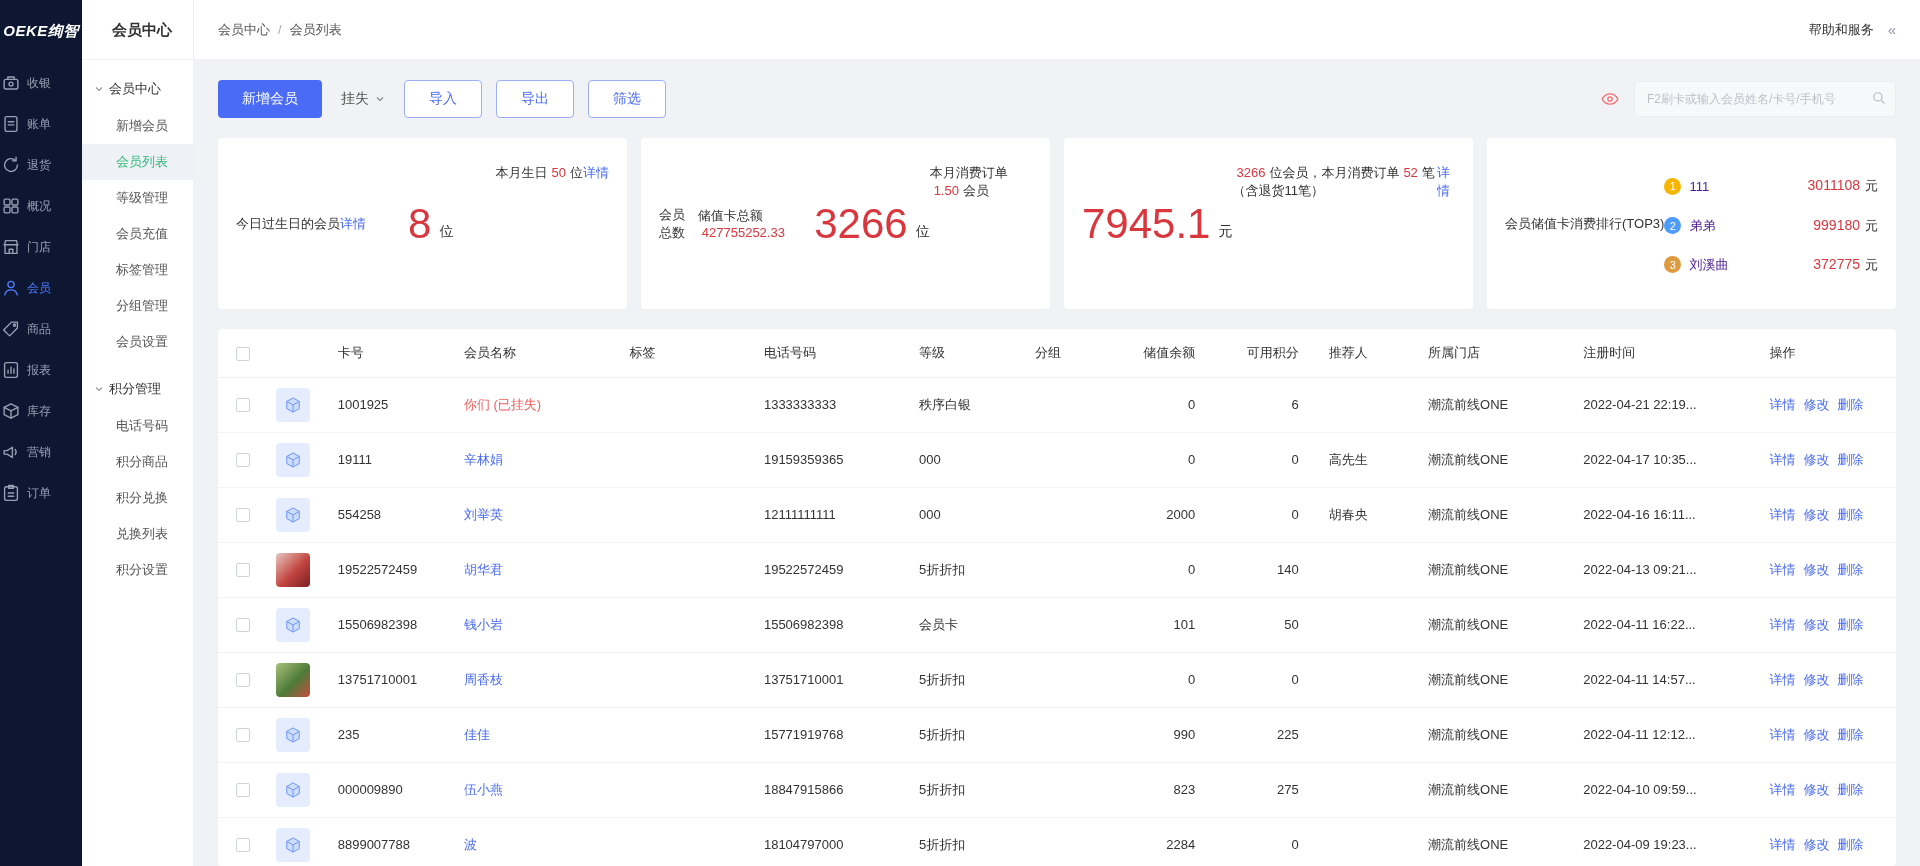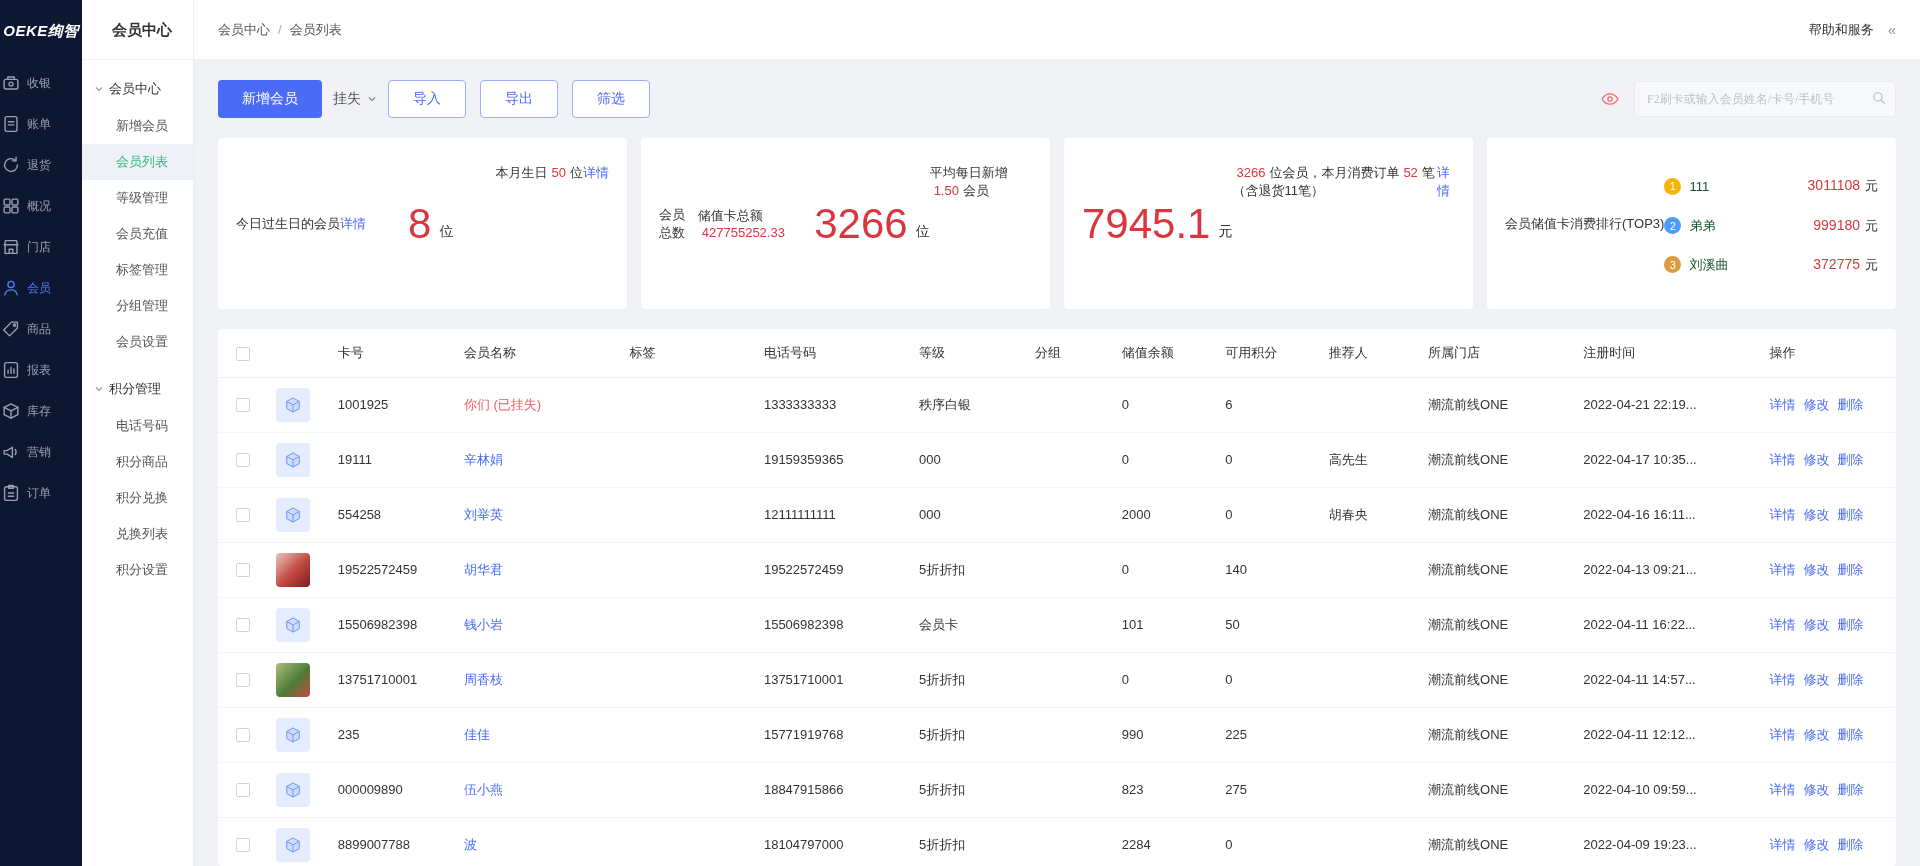--- a/index.html
+++ b/index.html
@@ -35,26 +35,26 @@
   .breadcrumb .sep{color:#aaa;}
   .topbar-right{display:flex;align-items:center;gap:14px;color:#333;font-size:13px;}
   .collapse{color:#8b93a2;font-size:15px;cursor:pointer;}
 
   .content{flex:1;padding:20px 24px 0;display:flex;flex-direction:column;min-height:0;}
 
   
   .toolbar{display:flex;align-items:center;margin-bottom:20px;}
   .btn{height:38px;border-radius:4px;font-size:14px;display:inline-flex;align-items:center;justify-content:center;cursor:pointer;border:none;}
   .btn-primary{background:var(--primary);color:#fff;padding:0 24px;}
-  .btn-plain{background:transparent;color:#555;padding:0 8px;margin:0 3px;gap:6px;}
+  .btn-plain{background:transparent;color:#555;padding:0 8px;margin:0 11px;gap:6px;}
   .btn-outline{background:#fff;color:var(--primary);border:1px solid #9daef8;width:78px;margin-right:14px;}
   .toolbar-spacer{flex:1;}
   .eye-btn{margin-right:14px;cursor:pointer;display:flex;align-items:center;}
   .search-box{position:relative;width:262px;}
-  .search-input{width:100%;height:36px;border:1px solid #ececf0;background:#f7f8fa;border-radius:4px;padding:0 30px 0 12px;font-size:12px;color:#333;outline:none;font-family:Liberation Serif, serif;}
+  .search-input{width:100%;height:36px;border:1px solid #ececf0;background:#f7f8fa;border-radius:4px;padding:0 30px 0 12px;font-size:12px;color:#333;outline:none;font-family:Liberation Sans, sans-serif;}
   .search-input::placeholder{color:#bcc0c8;}
   .search-icon-wrap{position:absolute;right:8px;top:8px;}
 
   
   .cards{display:flex;gap:14px;margin-bottom:20px;}
   .card{flex:1;background:#fff;border-radius:4px;height:171px;padding:14px 18px;display:flex;flex-direction:row;}
   .card-head{display:flex;align-items:center;justify-content:space-between;}
   .card-title{color:#333;font-size:13px;}
   .link{color:var(--link);font-size:13px;}
   .red{color:var(--danger);}
@@ -63,31 +63,31 @@
   .unit{font-size:14px;color:#333;margin-left:8px;margin-top:16px;}
   .card-foot{display:flex;align-items:flex-start;justify-content:space-between;font-size:13px;color:#333;margin-top:12px;}
   .foot-text .red{margin:0 4px;}
   .rank-body{flex:1;display:flex;flex-direction:column;justify-content:space-evenly;margin-top:4px;}
   .rank-row{display:flex;align-items:center;justify-content:space-between;}
   .rank-left{display:flex;align-items:center;gap:8px;}
   .medal{width:17px;height:17px;border-radius:50%;color:#fff;font-size:11px;display:inline-flex;align-items:center;justify-content:center;}
   .medal-1{background:var(--medal1);}
   .medal-2{background:var(--medal2);}
   .medal-3{background:var(--medal3);}
-  .rank-name{color:#14532d;}
+  .rank-name{color:#4c1d95;}
   .rank-right{display:flex;align-items:baseline;gap:5px;}
   .amt{font-size:14px;}
   .unit-sm{font-size:13px;color:#333;}
 
   
   .table-card{flex:1;background:#fff;border-radius:4px;overflow:hidden;min-height:0;}
   table{width:100%;border-collapse:collapse;table-layout:fixed;}
   th{height:48px;font-weight:normal;color:#333;font-size:13px;text-align:left;padding:0 8px;border-bottom:1px solid #eef0f3;}
   td{height:55px;font-size:13px;color:#333;padding:0 8px;border-bottom:1px solid #f3f4f7;white-space:nowrap;overflow:hidden;text-overflow:ellipsis;}
-  th.num,td.num{padding-right:22px;}
+  th.num,td.num{text-align:right;padding-right:22px;}
   .c-check{width:48px;}.c-avatar{width:60px;}.c-card{width:122px;}.c-name{width:160px;}
   .c-tag{width:130px;}.c-phone{width:150px;}.c-level{width:112px;}.c-group{width:84px;}
   .c-balance{width:100px;}.c-points{width:100px;}.c-ref{width:96px;}.c-store{width:150px;}
   .c-time{width:180px;}.c-actions{width:130px;}
   th:first-child,td:first-child{padding-left:18px;}
   .checkbox{display:inline-block;width:14px;height:14px;border:1px solid #cfd3da;border-radius:2px;background:#fff;cursor:pointer;vertical-align:middle;}
   .avatar{width:34px;height:34px;border-radius:4px;display:flex;align-items:center;justify-content:center;overflow:hidden;}
   .avatar.cube{background:#e4ecfd;}
   .avatar.photo-a{background:linear-gradient(135deg,#e8c6c2 0%,#c2453f 55%,#7a1f24 100%);}
   .avatar.photo-b{background:linear-gradient(135deg,#a9c178 0%,#4e7b3a 55%,#c64b3e 100%);}
@@ -312,21 +312,21 @@
             <span class="foot-text">
               <span>储值卡总额</span><span class="red">427755252.33</span>
             </span>
           </div>
           <div class="big-line">
             <span class="big">3266</span>
             <span class="unit">位</span>
           </div>
           <div class="card-foot">
             <span class="foot-text">
-              <span>平均每日新增</span><span class="red">1.50</span><span>会员</span>
+              <span>本月消费订单</span><span class="red">1.50</span><span>会员</span>
             </span>
           </div>
         </div>
 
         <div class="card">
           <div class="big-line">
             <span class="big">7945.1</span>
             <span class="unit">元</span>
           </div>
           <div class="card-foot">

